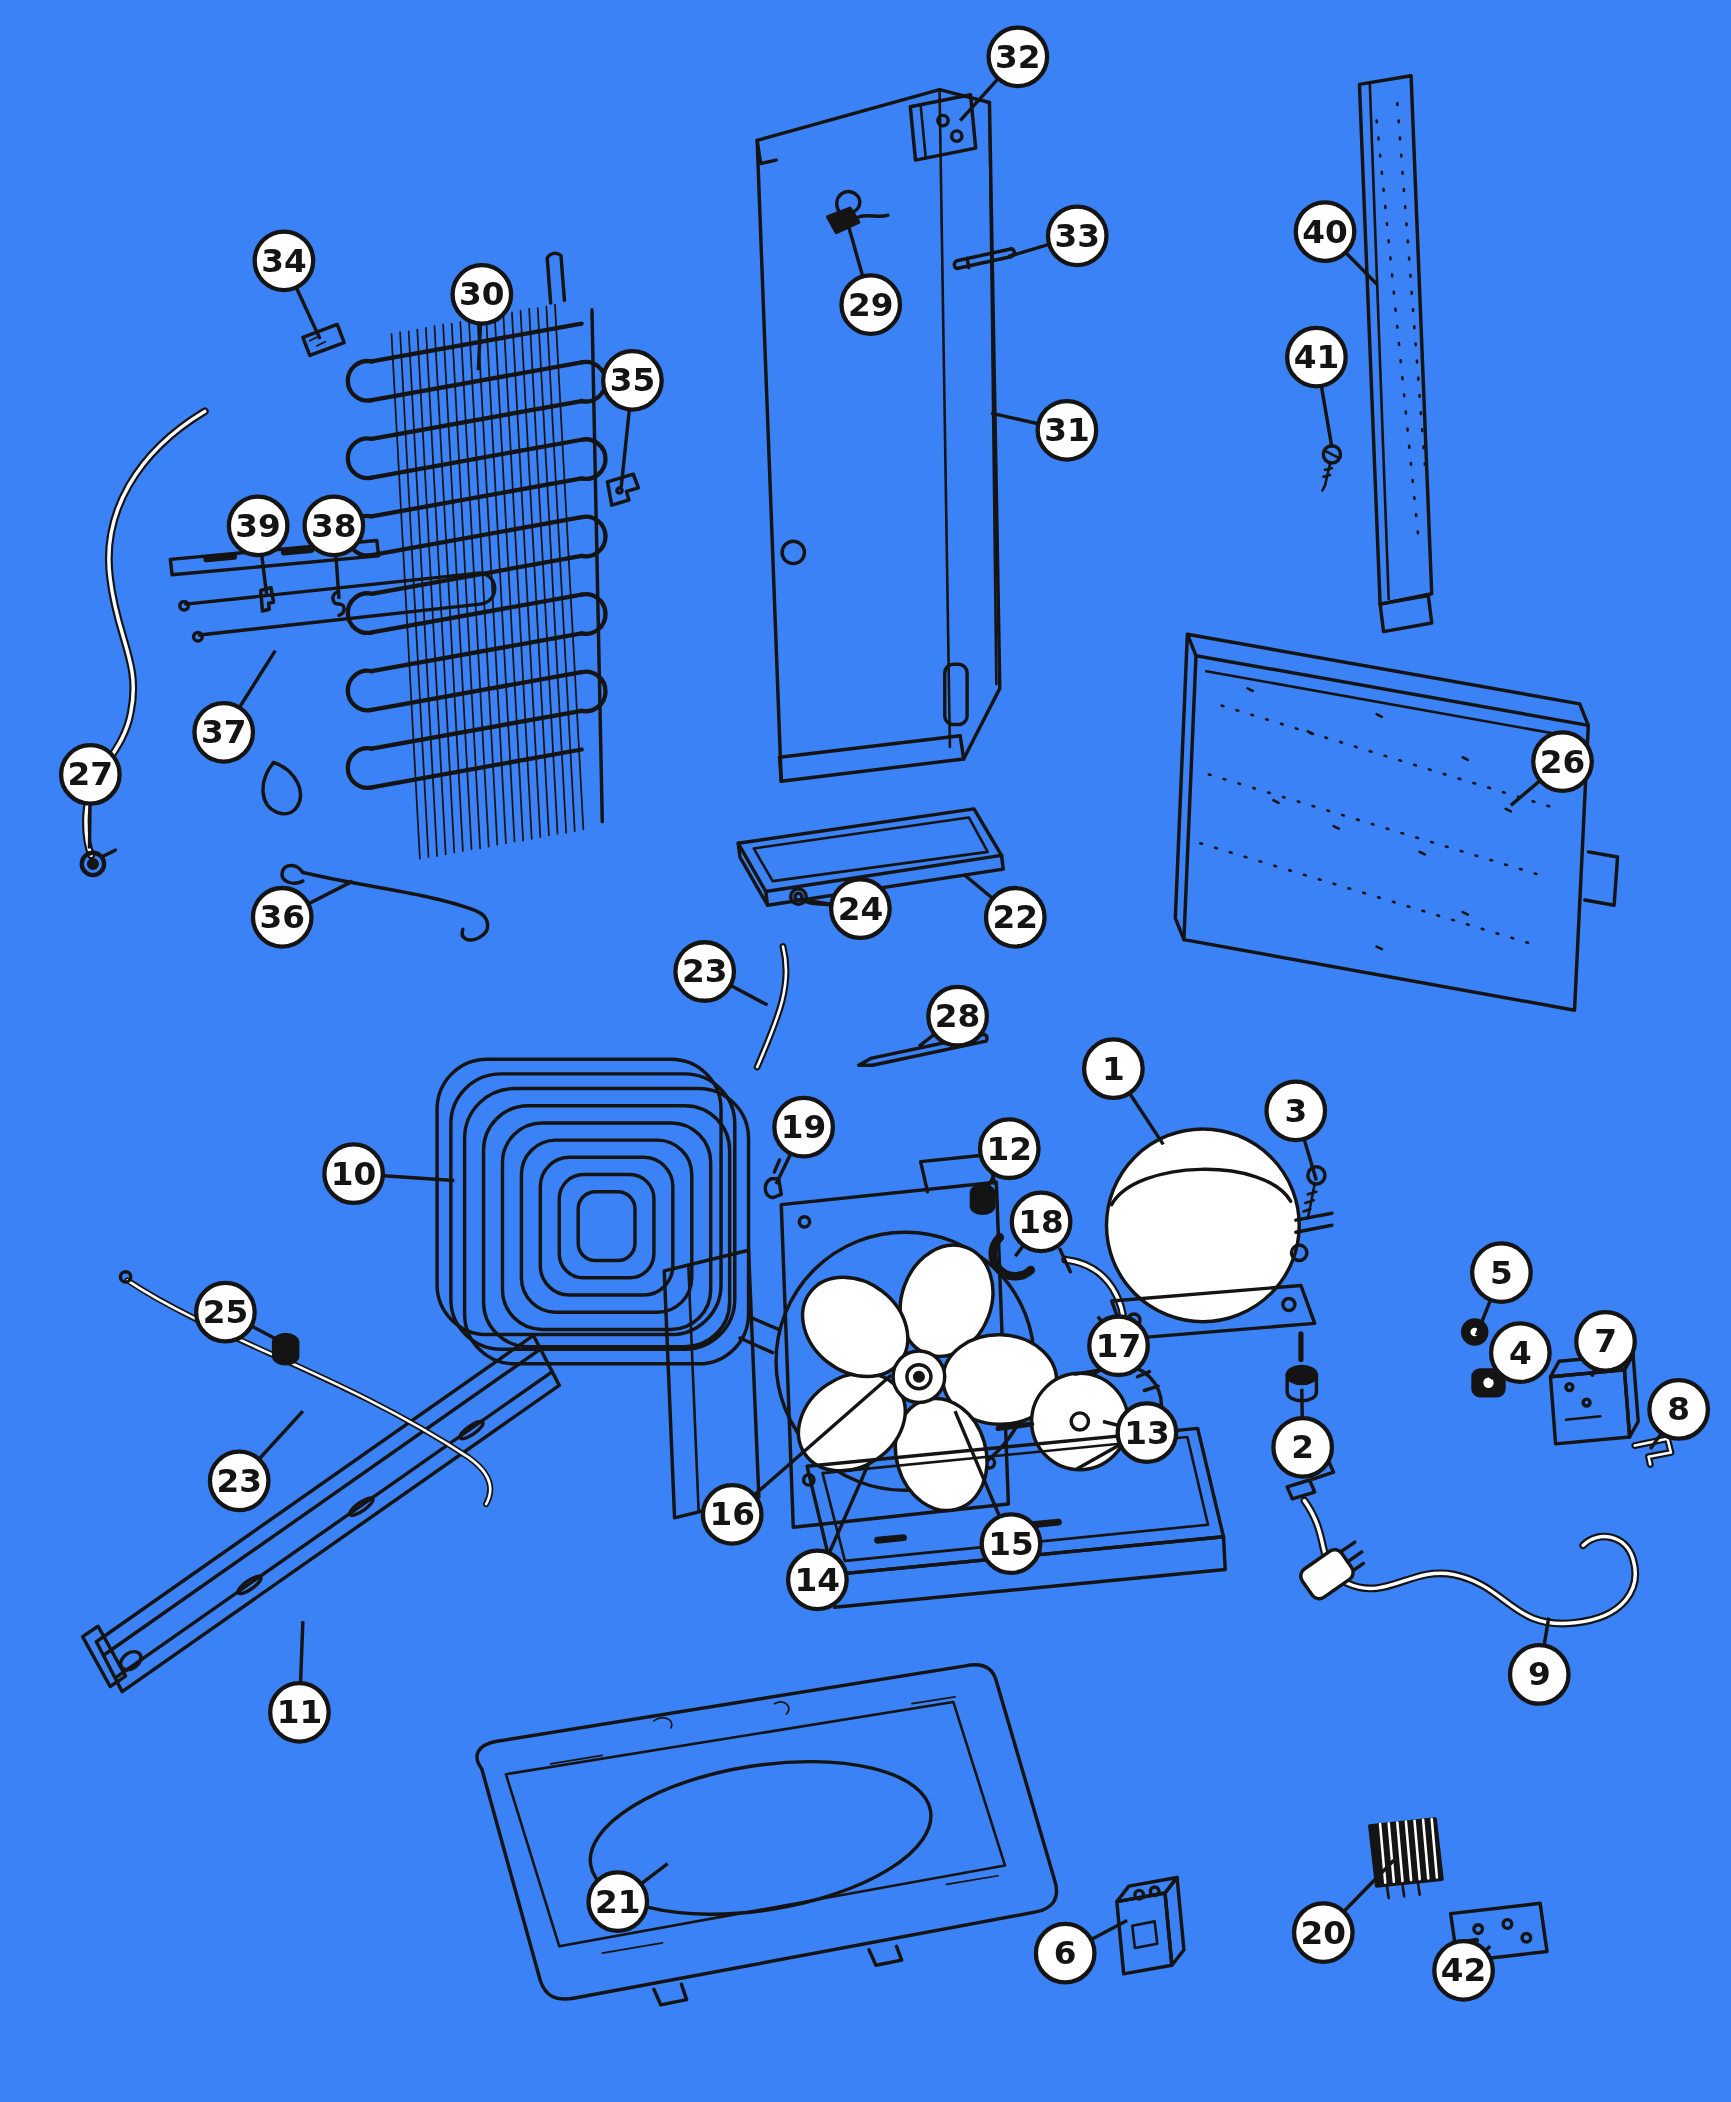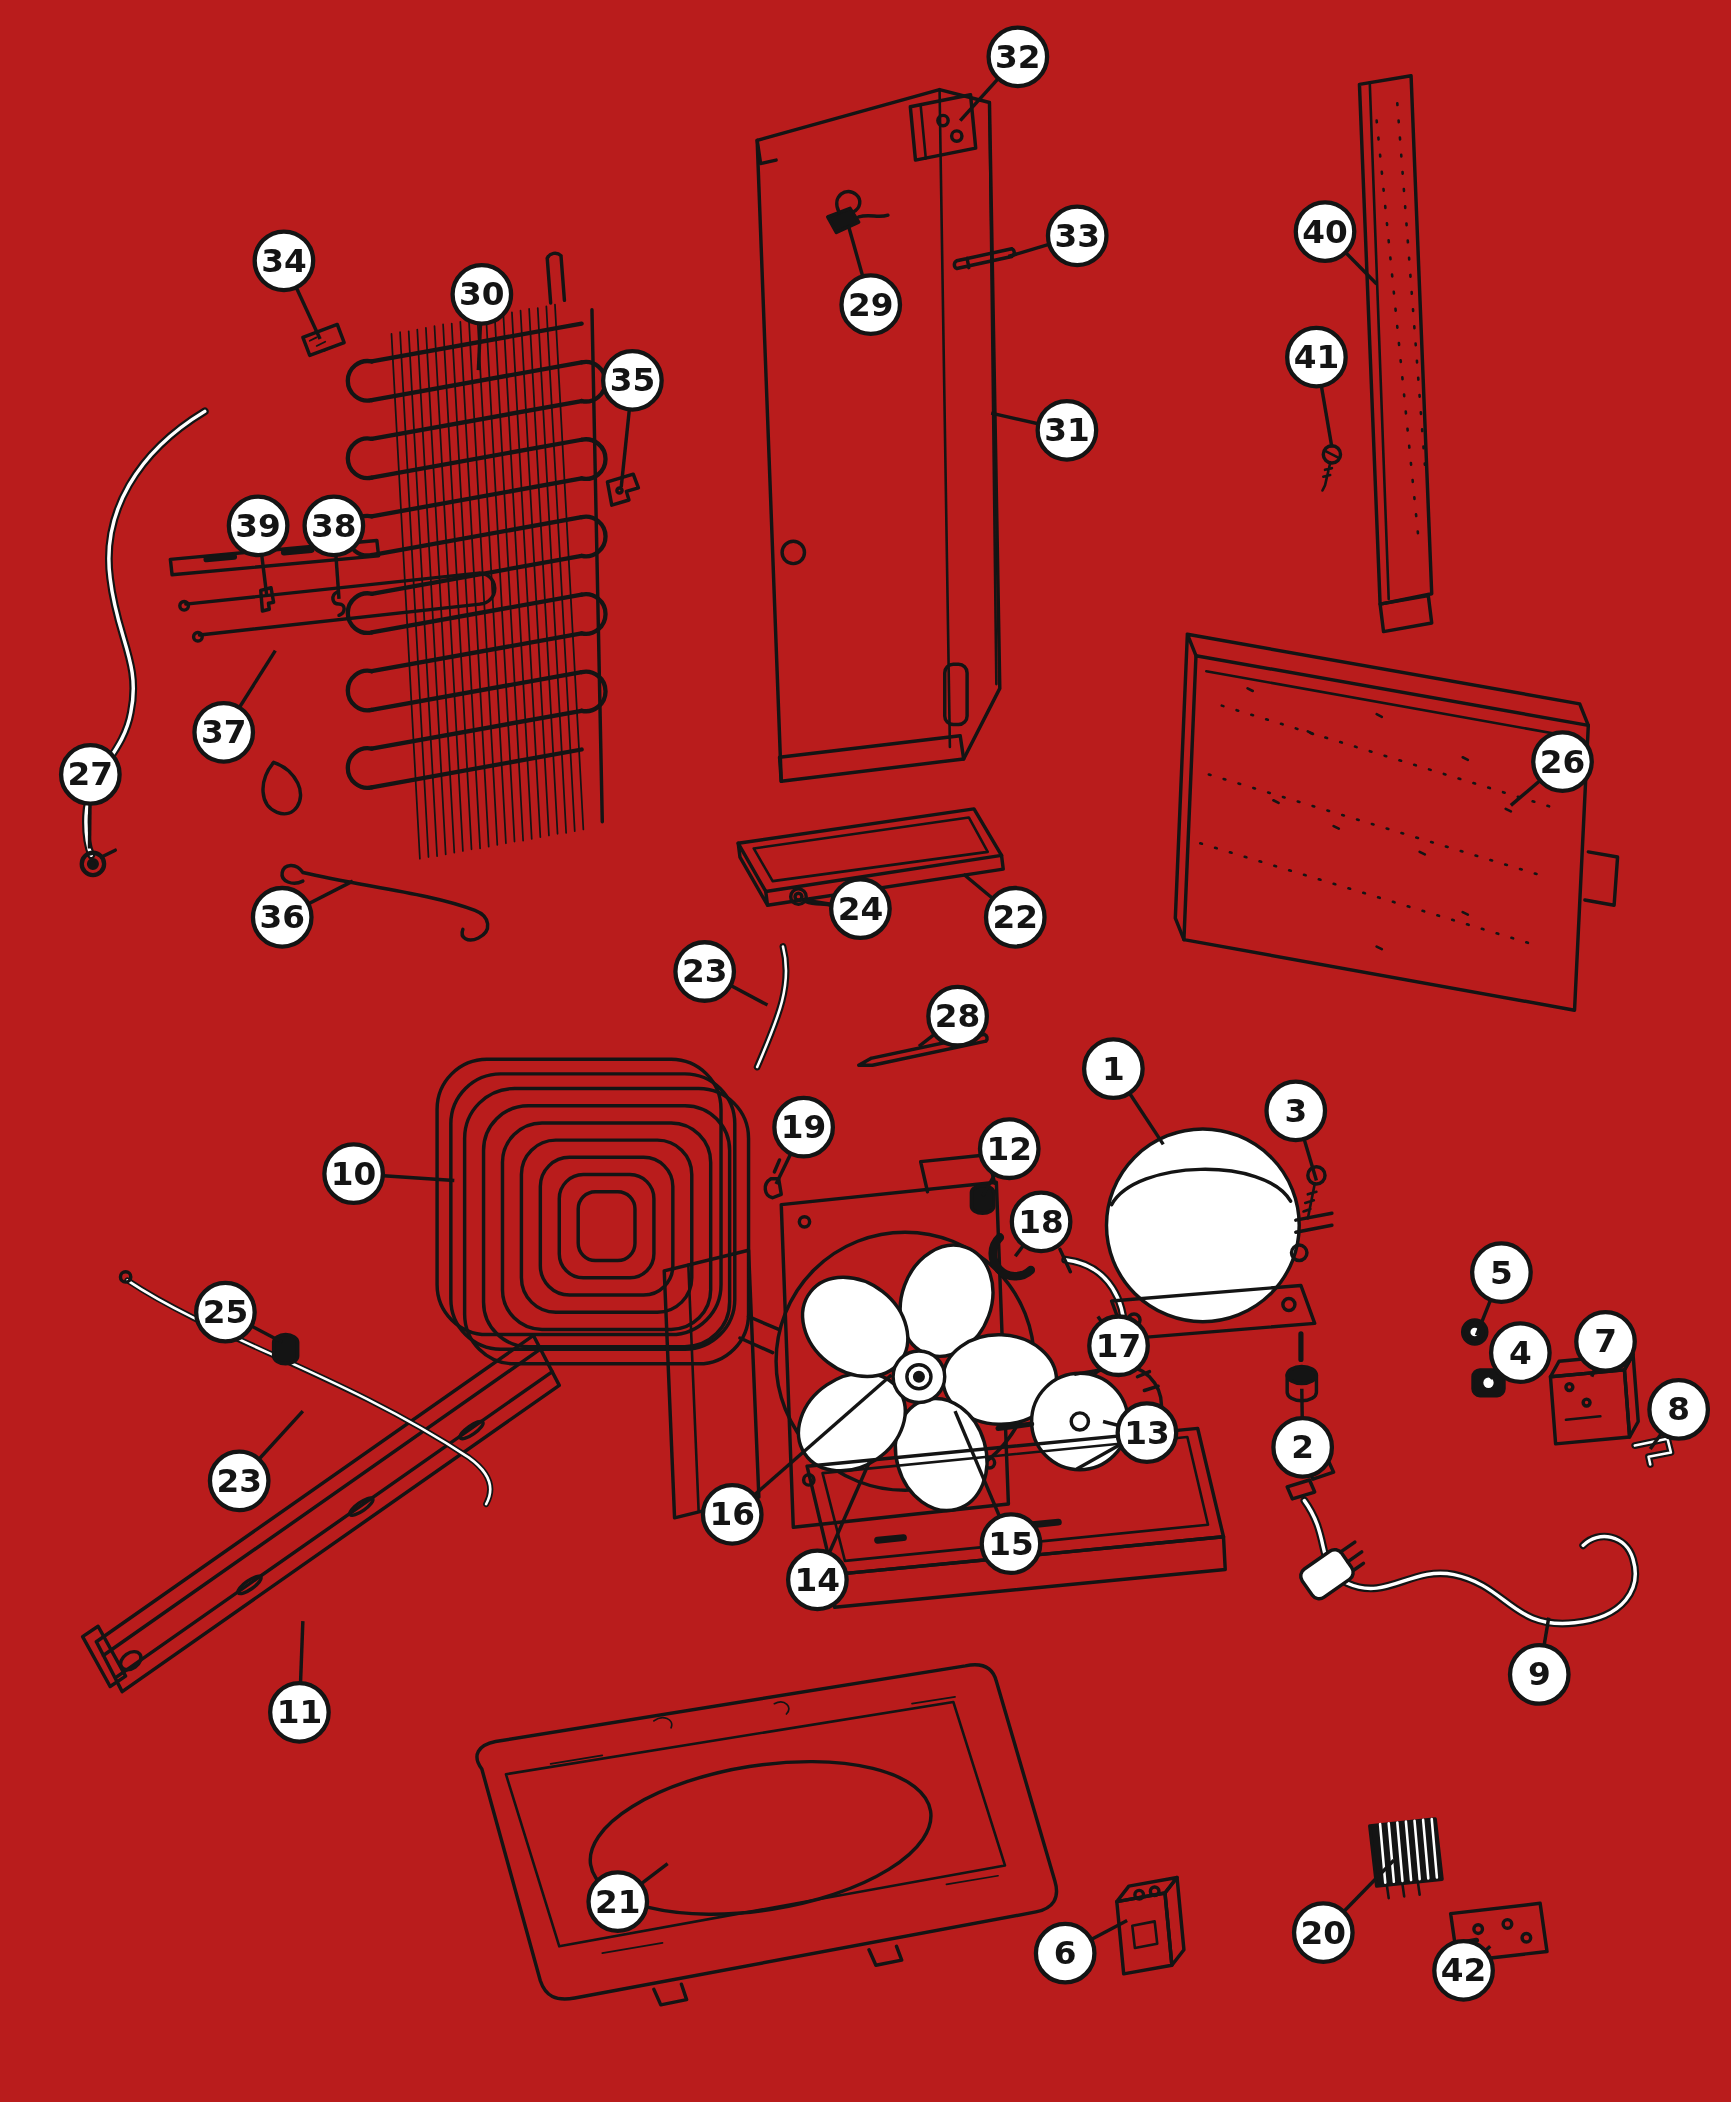--- a/index.html
+++ b/index.html
@@ -1,17 +1,17 @@
 <!DOCTYPE html>
 <html style="font-size:13.8px"><head>
 <meta charset="utf-8">
 <style>
   html,body{margin:0;padding:0;background:#ffffff;}
   body{font-family:"DejaVu Sans", sans-serif;}
-  .stage{position:relative;width:1732px;height:2103px;background:#b91c1c;overflow:hidden;}
+  .stage{position:relative;width:1732px;height:2103px;background:#3b82f6;overflow:hidden;}
   svg{display:block;}
 </style>
 </head>
 <body>
 
 <div class="stage">
 <svg width="1732" height="2103" viewBox="0 0 2013 2444" xmlns="http://www.w3.org/2000/svg">
 
   <g stroke="#141414" stroke-width="4" fill="none" stroke-linecap="round" stroke-linejoin="round">
 

